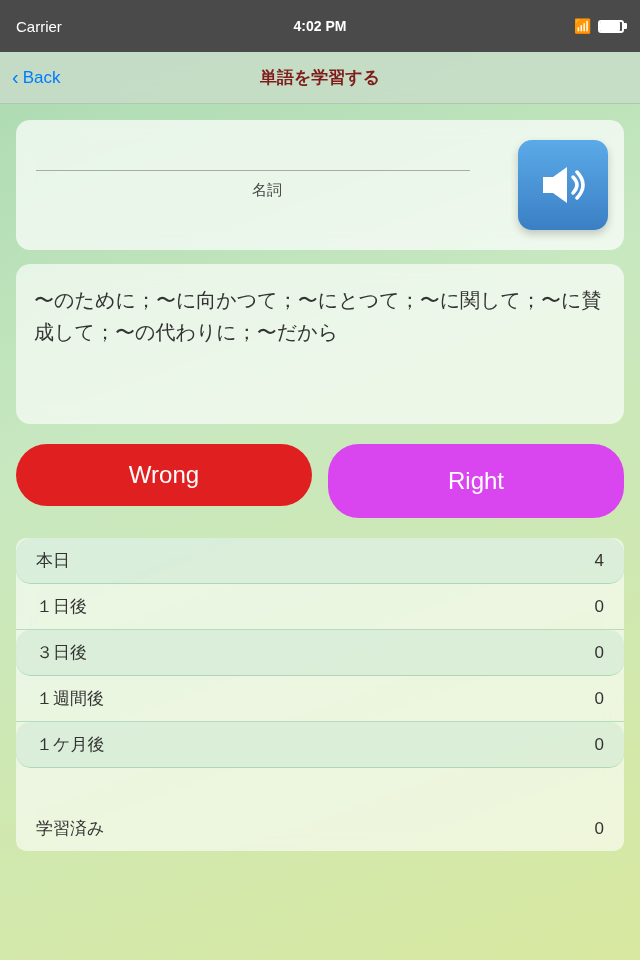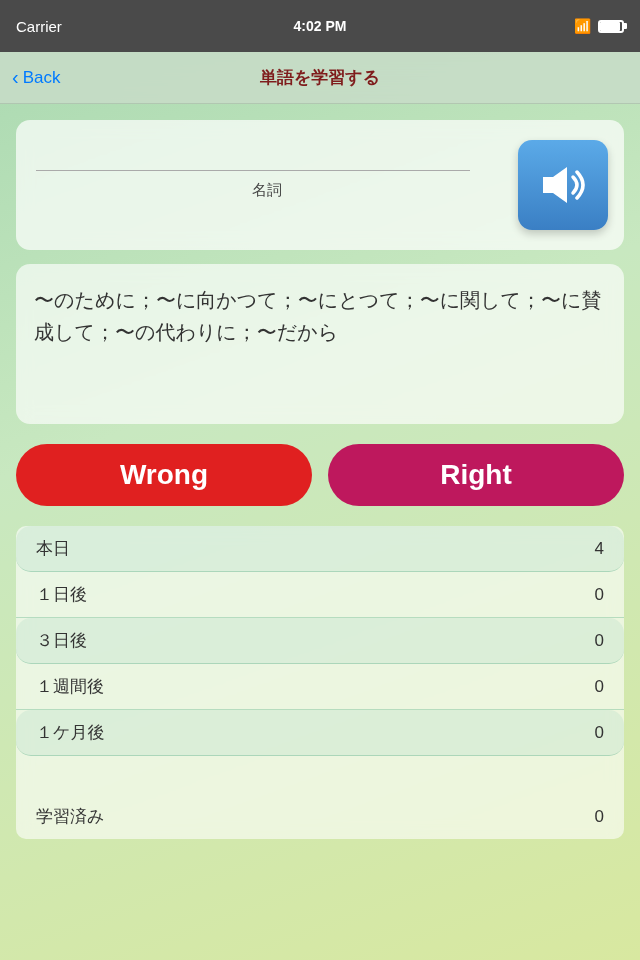--- a/index.html
+++ b/index.html
@@ -175,32 +175,32 @@
       background: #e02020;
       border-radius: 31px;
       display: flex;
       align-items: center;
       justify-content: center;
       cursor: pointer;
       border: none;
     }
     .btn-right {
       flex: 1;
-      height: 62px;
-      background: #be185d;
+      height: 74px;
+      background: #d946ef;
       border-radius: 31px;
       display: flex;
       align-items: center;
       justify-content: center;
       cursor: pointer;
       border: none;
     }
     .btn-label {
-      font-size: 28px;
-      font-weight: 700;
+      font-size: 24px;
+      font-weight: 400;
       color: white;
       text-align: center;
     }
 
     
     .stats-table {
       background: rgba(255,255,255,0.6);
       border-radius: 10px;
       overflow: hidden;
       backdrop-filter: blur(8px);

